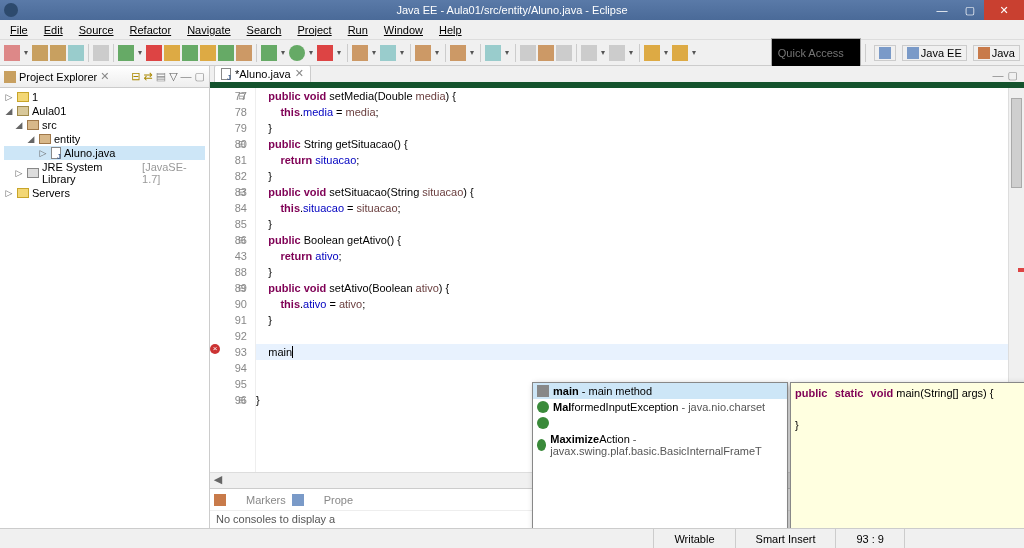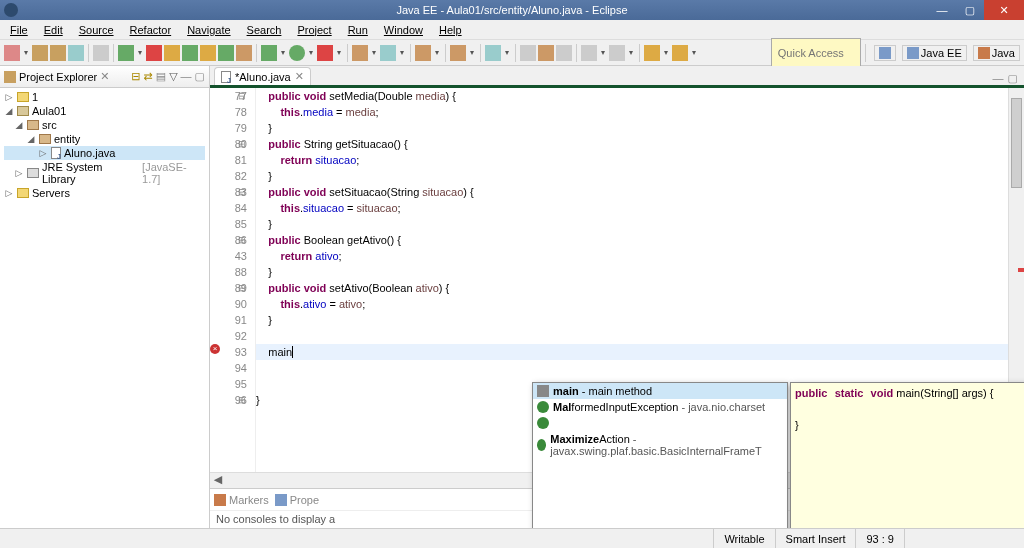--- a/index.html
+++ b/index.html
@@ -12,21 +12,21 @@
 .titlebar .win-btn { width: 28px; height: 20px; display: flex; align-items: center; justify-content: center; color: #fff; }
 .titlebar .win-close { background: #c94030; width: 40px; }
 
 .menubar { height: 20px; background: #f0f0f0; display: flex; align-items: center; padding: 0 2px; border-bottom: 1px solid #ddd; }
 .menubar span { padding: 2px 8px; text-decoration: underline; }
 
 .toolbar { height: 26px; background: #f0f0f0; display: flex; align-items: center; padding: 0 4px; border-bottom: 1px solid #ccc; gap: 2px; }
 .tb-sep { width: 1px; height: 18px; background: #ccc; margin: 0 2px; }
 .tb-icon { width: 16px; height: 16px; display: inline-block; }
 .tb-drop { width: 8px; display: inline-block; color: #555; font-size: 8px; text-align: center; }
-.quick-access { margin-left: auto; border: 1px solid #aaa; padding: 14px 6px; background: #fef9c3; width: 90px; height: 18px; color: #888; }
+.quick-access { margin-left: auto; border: 1px solid #aaa; padding: 14px 6px; background: #000000; width: 90px; height: 18px; color: #888; }
 .persp-btn { border: 1px solid #ccc; padding: 1px 4px; display: flex; align-items: center; gap: 2px; margin-left: 4px; }
 
 .main-area { flex: 1; display: flex; overflow: hidden; }
 
 .sidebar { width: 210px; background: #fff; border-right: 1px solid #ccc; display: flex; flex-direction: column; }
 .view-header { height: 22px; background: linear-gradient(#fff,#eee); border-bottom: 1px solid #ccc; display: flex; align-items: center; padding: 0 4px; gap: 4px; }
 .view-title { display: flex; align-items: center; gap: 3px; }
 .view-hdr-icons { margin-left: auto; display: flex; gap: 3px; }
 .tree { padding: 2px 4px; }
 .tree-item { display: flex; align-items: center; padding: 1px 0; gap: 3px; }
@@ -34,21 +34,21 @@
 .ind1 { padding-left: 10px; } .ind2 { padding-left: 22px; } .ind3 { padding-left: 34px; }
 .ico-folder { width: 12px; height: 10px; background: #f3d775; border: 1px solid #c8a52a; display: inline-block; }
 .ico-prj { width: 12px; height: 10px; background: #d8c89a; border: 1px solid #a08a4a; display: inline-block; }
 .ico-pkg { width: 12px; height: 10px; background: #d8b88a; border: 1px solid #a0784a; display: inline-block; }
 .ico-java { width: 10px; height: 12px; background: #fff; border: 1px solid #888; display: inline-block; position: relative; }
 .ico-java::after { content: "J"; position: absolute; right: -1px; bottom: -2px; font-size: 7px; color: #3a5a8a; font-weight: bold; }
 .ico-lib { width: 12px; height: 10px; background: #ddd; border: 1px solid #888; display: inline-block; }
 .selected { background: #cde6f7; }
 
 .editor-area { flex: 1; display: flex; flex-direction: column; position: relative; background: #fff; }
-.editor-tabs { height: 22px; display: flex; align-items: flex-end; background: #f0f0f0; border-bottom: 3px solid #14532d; padding-left: 4px; }
+.editor-tabs { height: 22px; display: flex; align-items: flex-end; background: #f0f0f0; border-bottom: 6px solid #14532d; padding-left: 4px; }
 .editor-tab { background: #fff; border: 1px solid #ccc; border-bottom: none; border-top-left-radius: 4px; border-top-right-radius: 4px; padding: 2px 6px; display: flex; align-items: center; gap: 4px; }
 .close-x { color: #888; cursor: pointer; }
 .editor-hdr-icons { margin-left: auto; padding-right: 6px; display: flex; gap: 4px; }
 
 .code-wrap { flex: 1; display: flex; font-family: Consolas, monospace; font-size: 12px; overflow: hidden; position: relative; }
 .gutter { width: 46px; background: #fff; border-right: 1px solid #eee; text-align: right; padding-right: 8px; color: #888; position: relative; }
 .gutter .ln { height: 16px; line-height: 16px; position: relative; }
 .fold-minus { color: #888; position: absolute; left: 28px; font-size: 9px; }
 .err-x { width: 10px; height: 10px; background: #c33; border-radius: 50%; color: #fff; font-size: 8px; line-height: 10px; text-align: center; position: absolute; left: 0px; }
 .code { flex: 1; white-space: pre; line-height: 16px; }
@@ -59,39 +59,39 @@
 .var { color: #6a3e3e; }
 .cursor { border-right: 1px solid #000; }
 
 .vscroll { width: 16px; background: #f0f0f0; border-left: 1px solid #ddd; position: relative; }
 .vscroll .thumb { position: absolute; top: 10px; height: 90px; left: 2px; right: 2px; background: #cfcfcf; border: 1px solid #aaa; }
 .vscroll .mark-err { position: absolute; right: 0; width: 6px; height: 4px; background: #d44; top: 180px; }
 .hscroll { height: 16px; background: #f0f0f0; border-top: 1px solid #ddd; display: flex; }
 .hscroll .arrow { width: 16px; text-align: center; color: #666; }
 
 .bottom-views { height: 22px; background: #fff; border-top: 1px solid #ccc; display: flex; align-items: center; padding: 0 4px; gap: 6px; }
-.bottom-views .tab { color: #888; display: flex; align-items: center; gap: 3px; }
+.bottom-views .tab { color: #888; display: flex; align-items: center; gap: 20px; }
 .no-consoles { height: 18px; background: #fff; padding: 2px 6px; color: #555; border-top: 1px solid #eee; }
 
 
 .ca-popup { position: absolute; left: 322px; top: 316px; width: 256px; height: 180px; background: #fff; border: 1px solid #888; box-shadow: 2px 2px 6px rgba(0,0,0,0.3); display: flex; flex-direction: column; z-index: 10; }
 .ca-list { flex: 1; overflow: hidden; }
 .ca-item { padding: 2px 4px; display: flex; align-items: center; gap: 4px; }
 .ca-item.sel { background: #cde6f7; }
 .ca-ico { width: 12px; height: 12px; display: inline-block; border-radius: 50%; }
 .ca-tpl { background: #888; border-radius: 0; }
 .ca-cls { background: #3a8a3a; }
 .ca-match { font-weight: bold; }
 .ca-rest { color: #555; }
 
 .doc-popup { position: absolute; left: 580px; top: 316px; width: 380px; height: 180px; background: #ffffe0; border: 1px solid #888; box-shadow: 2px 2px 6px rgba(0,0,0,0.3); z-index: 10; display: flex; flex-direction: column; }
 .doc-content { flex: 1; padding: 2px 4px; font-family: Consolas, monospace; font-size: 12px; line-height: 16px; white-space: pre; }
 
 .statusbar { height: 20px; background: #f0f0f0; border-top: 1px solid #ccc; display: flex; align-items: center; }
-.statusbar .cell { border-left: 1px solid #ccc; padding: 0 10px; height: 100%; display: flex; align-items: center; }
+.statusbar .cell { border-left: 1px solid #ccc; padding: 0 20px; height: 100%; display: flex; align-items: center; }
 .statusbar .spacer { flex: 1; }
 
 .mini-ico { width: 12px; height: 12px; display: inline-block; background: #888; }
 </style>
 </head>
 <body>
 
 <div class="titlebar">
   <span class="icon"></span>
   <span class="title">Java EE - Aula01/src/entity/Aluno.java - Eclipse</span>

